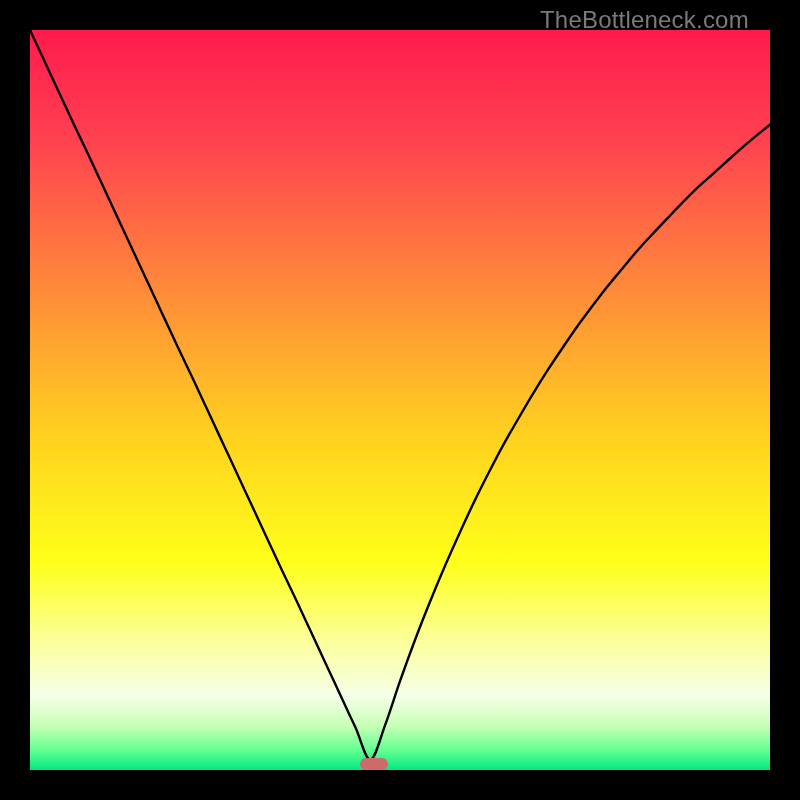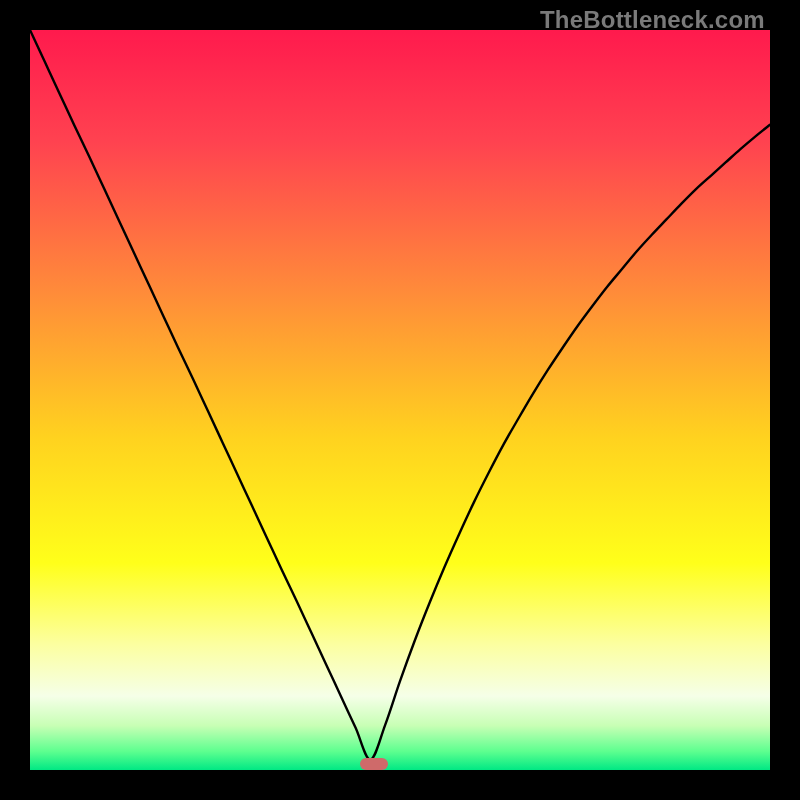--- a/index.html
+++ b/index.html
@@ -35,21 +35,21 @@
     height: 100%;
   }
   .marker {
     position: absolute;
     border-radius: 10px;
     background: #cf6a6a;
   }
   .watermark {
     position: absolute;
     color: #7a7a7a;
-    font-weight: 700;
+    font-weight: 400;
     letter-spacing: 0.2px;
     text-align: right;
   }
   svg.curve {
     position: absolute;
     left: 0;
     top: 0;
     width: 100%;
     height: 100%;
     overflow: visible;

